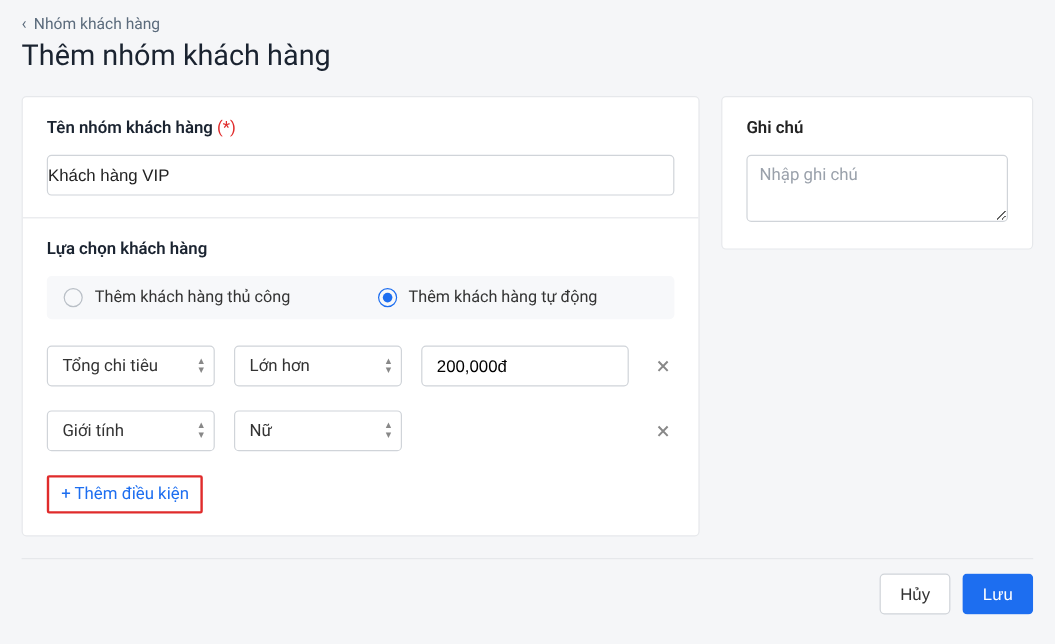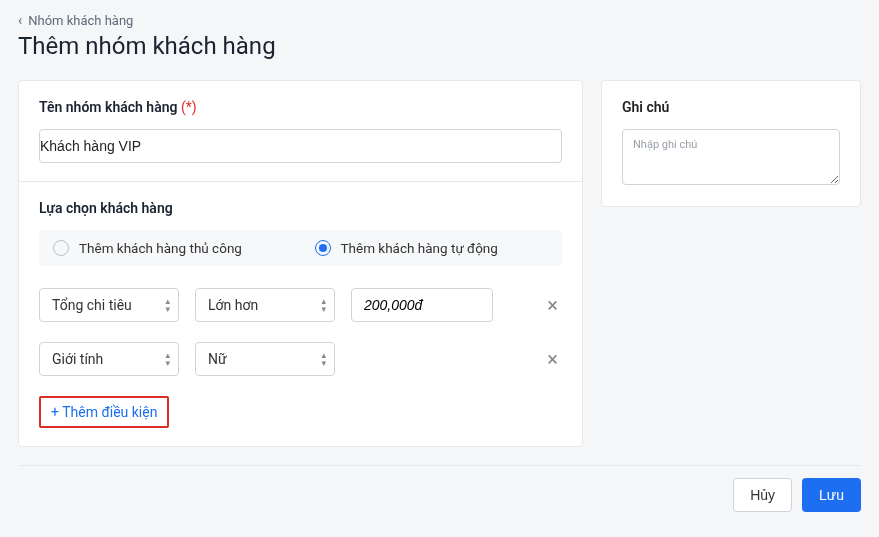--- a/index.html
+++ b/index.html
@@ -122,23 +122,22 @@
   gap: 2px;
   color: #888;
   font-size: 9px;
   line-height: 6px;
 }
 .cond-value {
   border: 1px solid #d0d4d9;
   border-radius: 4px;
   padding: 8px 12px;
   font-size: 14px;
-  width: 142px;
+  width: 173px;
   outline: none;
-  font-style: italic;
 }
 .remove-x {
   color: #888;
   font-size: 20px;
   cursor: pointer;
   margin-left: auto;
   padding: 0 4px;
   line-height: 1;
 }
 .add-cond {
@@ -155,21 +154,21 @@
   font-size: 14px;
   margin-bottom: 14px;
 }
 .notes-area {
   width: 100%;
   min-height: 56px;
   border: 1px solid #d0d4d9;
   border-radius: 4px;
   padding: 8px 10px;
   font-family: inherit;
-  font-size: 11px;
+  font-size: 14px;
   resize: vertical;
   outline: none;
 }
 .notes-area::placeholder { color: #9aa1ab; }
 .footer-divider {
   height: 1px;
   background: #e6e8eb;
   margin: 18px 0 12px 0;
 }
 .footer-actions {

